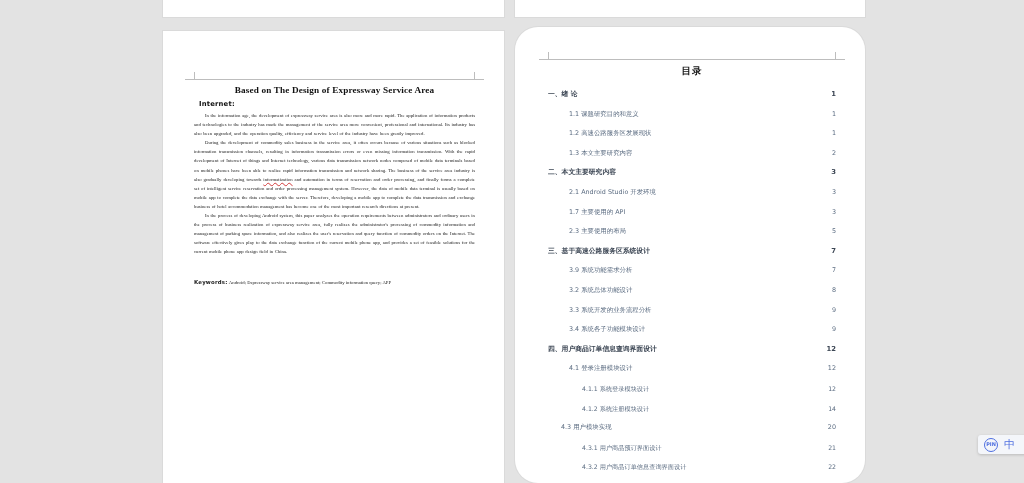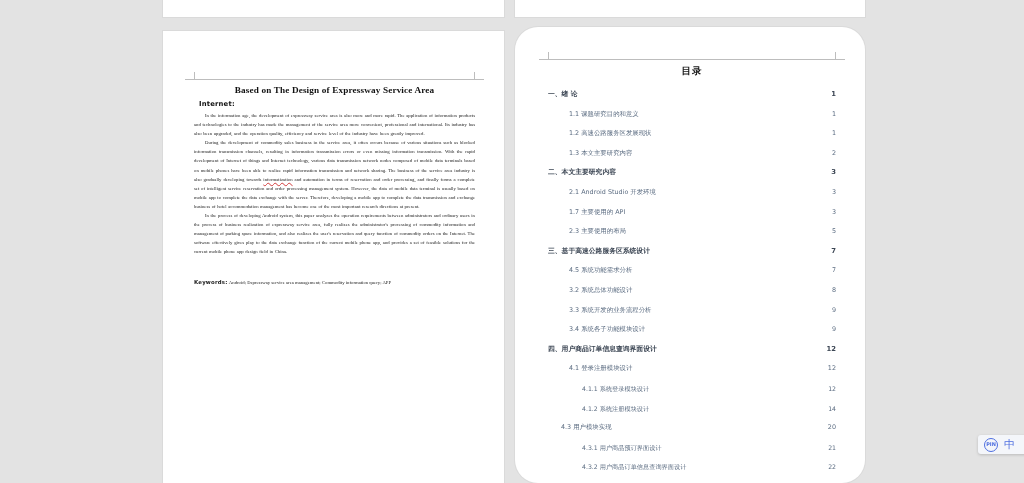--- a/index.html
+++ b/index.html
@@ -344,21 +344,21 @@
             <span class="toc-label">2.3 主要使用的布局</span>
             <span class="toc-dots"></span>
             <span class="toc-page">5</span>
           </div>
           <div class="toc-row lvl1">
             <span class="toc-label">三、基于高速公路服务区系统设计</span>
             <span class="toc-dots"></span>
             <span class="toc-page">7</span>
           </div>
           <div class="toc-row lvl2">
-            <span class="toc-label">4.5 系统功能需求分析</span>
+            <span class="toc-label">3.9 系统功能需求分析</span>
             <span class="toc-dots"></span>
             <span class="toc-page">7</span>
           </div>
           <div class="toc-row lvl2">
             <span class="toc-label">3.2 系统总体功能设计</span>
             <span class="toc-dots"></span>
             <span class="toc-page">8</span>
           </div>
           <div class="toc-row lvl2">
             <span class="toc-label">3.3 系统开发的业务流程分析</span>

